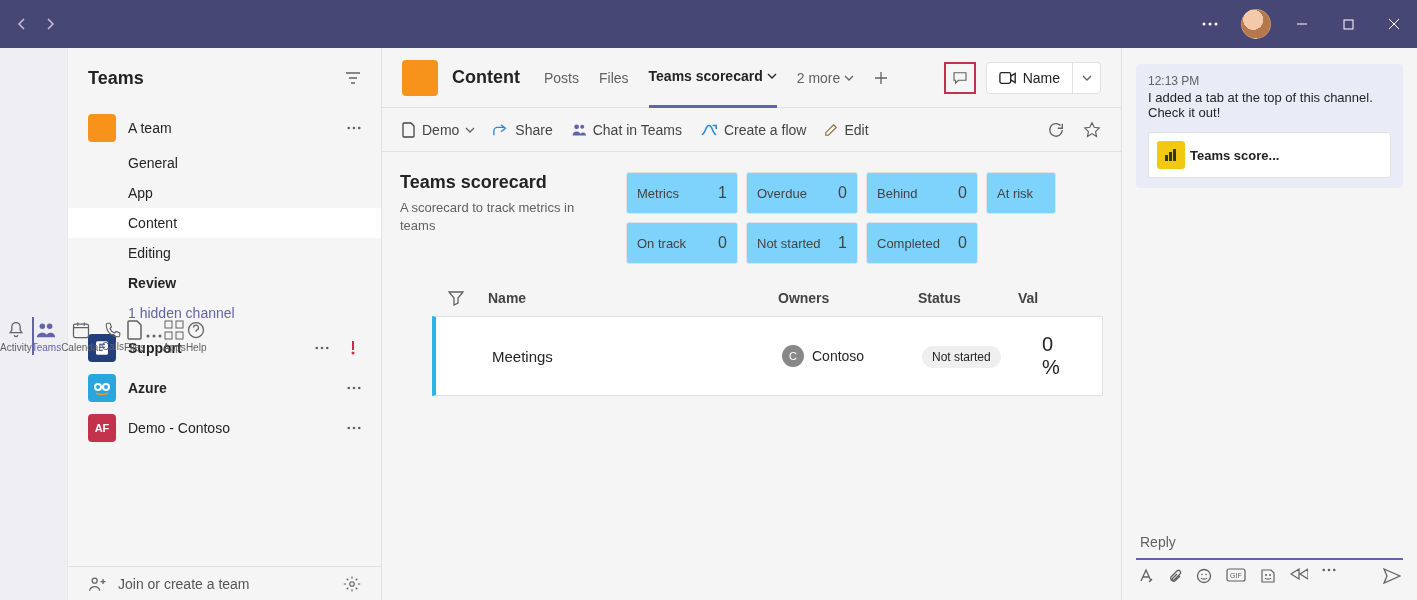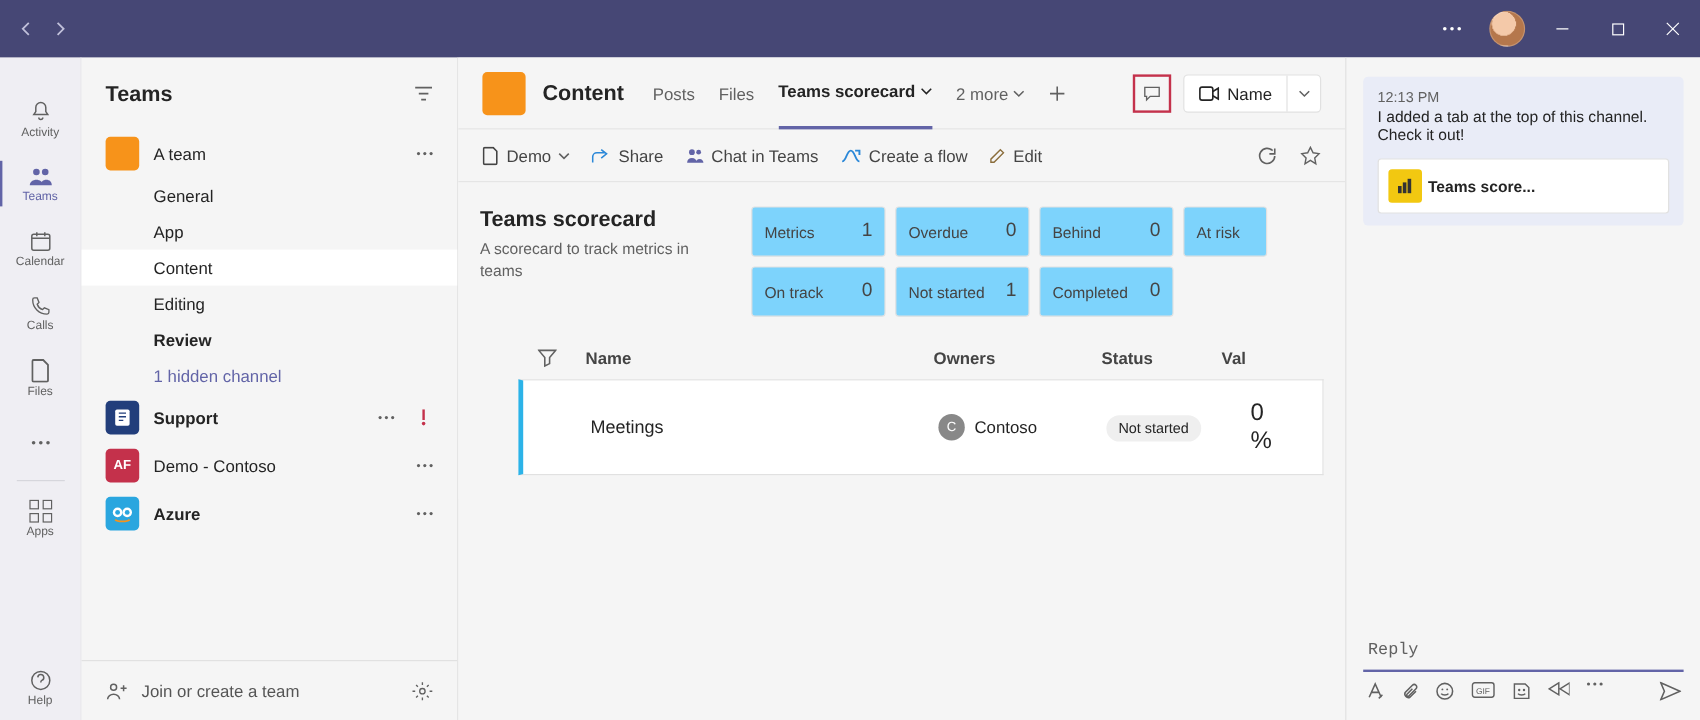--- a/index.html
+++ b/index.html
@@ -66,21 +66,21 @@
     margin: 0 8px;
     border: 1px solid #fff3;
   }
 
   
   .shell { display: flex; height: 552px; }
 
   
   .apprail {
     width: 68px; background: var(--sidebar);
-    display: flex; flex-direction: column; align-items: center;
+    display: flex; align-items: center;
     padding-top: 24px;
     border-right: 1px solid #e8e8ec;
   }
   .rail-item {
     width: 68px; height: 54px;
     display: flex; flex-direction: column; align-items: center; justify-content: center;
     color: var(--muted); font-size: 10px; gap: 2px;
     position: relative;
   }
   .rail-item.active { color: var(--link); }
@@ -107,21 +107,21 @@
     gap: 12px;
   }
   .team-row { height: 40px; }
   .team-sq { width: 28px; height: 28px; border-radius: 4px; display: flex; align-items: center; justify-content: center; font-size: 11px; font-weight: 600; color: #fff; }
   .team-row .more { margin-left: auto; color: var(--muted); }
   .channel-row { padding-left: 60px; height: 30px; color: var(--text); }
   .channel-row.active { background: var(--white); }
   .channel-row.bold { font-weight: 600; }
   .channel-row.link { color: var(--link); }
   .lp-footer {
-    margin-top: auto; height: 50px; border-top: 1px solid var(--border);
+    margin-top: auto; height: 34px; border-top: 1px solid var(--border);
     display: flex; align-items: center; padding: 0 20px; color: #555;
   }
   .lp-footer .gear { margin-left: auto; color: var(--muted); }
   .alert-dot { width: 14px; color: #c4314b; margin-left: 6px; }
 
   
   .main { flex: 1; display: flex; background: var(--bg); }
   .content-area { flex: 1; display: flex; flex-direction: column; min-width: 0; }
 
   .chead {
@@ -211,21 +211,21 @@
   .msg-time { color: var(--muted); font-size: 12px; margin-bottom: 2px; }
   .attach {
     margin-top: 12px; background: #fff; border: 1px solid var(--border);
     border-radius: 3px; padding: 8px; display: flex; align-items: center; gap: 5px;
     font-weight: 600;
   }
   .attach .pbi-ico { width: 28px; height: 28px; background: #f2c811; border-radius: 3px; display:flex; align-items:center; justify-content:center; }
   .convpane .spacer { flex: 1; }
   .reply-box {
     border-bottom: 2px solid var(--link);
-    padding: 8px 4px; color: var(--muted); font-family: Liberation Mono, monospace;
+    padding: 8px 4px; color: var(--muted);
   }
   .compose-icons {
     display: flex; gap: 14px; padding: 8px 2px; color: var(--muted);
   }
   .compose-icons .send { margin-left: auto; }
 
   svg { display: block; }
 </style>
 </head>
 <body>
@@ -404,44 +404,44 @@
         </span>
       <span class="alert-dot">
           <svg width="12" height="14" viewBox="0 0 12 14">
             <path d="M6 0v9" stroke="currentColor" stroke-width="2"></path>
             <circle cx="6" cy="12" r="1.5" fill="currentColor"></circle>
           </svg>
         </span>
     </div>
 
     <div class="team-row">
-      <div class="team-sq" style="background:#c4314b">
-          <span>AF</span>
-        </div>
-      <span>Demo - Contoso</span>
-      <span class="more">
-          <svg width="14" height="4" viewBox="0 0 16 4">
-            <circle cx="2" cy="2" r="1.5" fill="currentColor"></circle>
-            <circle cx="8" cy="2" r="1.5" fill="currentColor"></circle>
-            <circle cx="14" cy="2" r="1.5" fill="currentColor"></circle>
-          </svg>
-        </span>
-    </div>
-
-    <div class="team-row">
       <div class="team-sq" style="background:#2aa6df">
         <svg width="20" height="16" viewBox="0 0 20 16">
             <circle cx="6" cy="7" r="4" fill="#fff"></circle>
             <circle cx="14" cy="7" r="4" fill="#fff"></circle>
             <circle cx="6" cy="7" r="2" fill="#2aa6df"></circle>
             <circle cx="14" cy="7" r="2" fill="#2aa6df"></circle>
             <path d="M4 13c2 2 10 2 12 0" stroke="#f7931a" stroke-width="1.5" fill="none"></path>
           </svg>
       </div>
       <span style="font-weight:600">Azure</span>
+      <span class="more">
+          <svg width="14" height="4" viewBox="0 0 16 4">
+            <circle cx="2" cy="2" r="1.5" fill="currentColor"></circle>
+            <circle cx="8" cy="2" r="1.5" fill="currentColor"></circle>
+            <circle cx="14" cy="2" r="1.5" fill="currentColor"></circle>
+          </svg>
+        </span>
+    </div>
+
+    <div class="team-row">
+      <div class="team-sq" style="background:#c4314b">
+          <span>AF</span>
+        </div>
+      <span>Demo - Contoso</span>
       <span class="more">
           <svg width="14" height="4" viewBox="0 0 16 4">
             <circle cx="2" cy="2" r="1.5" fill="currentColor"></circle>
             <circle cx="8" cy="2" r="1.5" fill="currentColor"></circle>
             <circle cx="14" cy="2" r="1.5" fill="currentColor"></circle>
           </svg>
         </span>
     </div>
 
     <div class="lp-footer">

